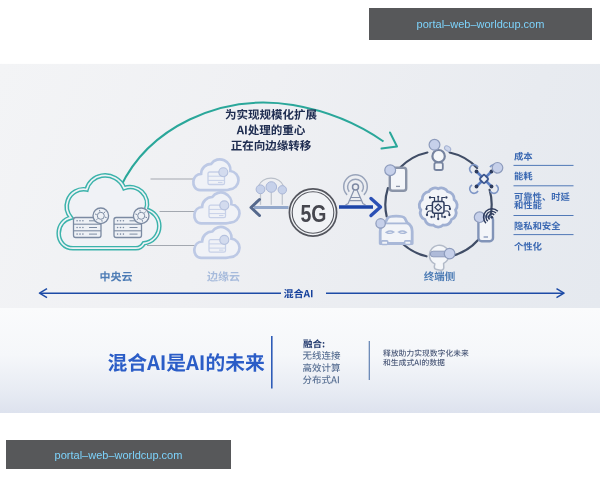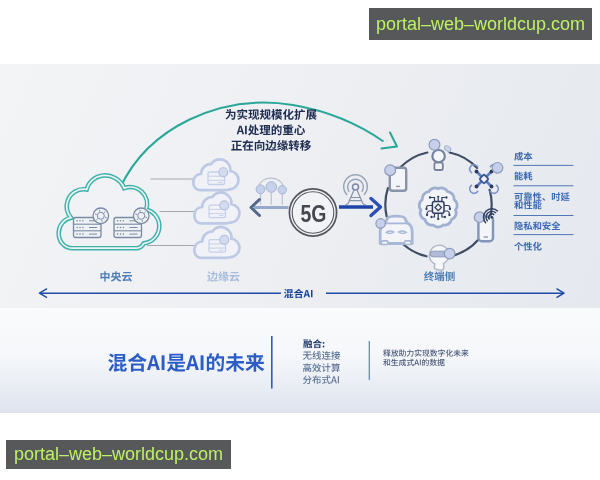--- a/index.html
+++ b/index.html
@@ -1,21 +1,21 @@
 <!DOCTYPE html>
 <html><head><meta charset="utf-8"><style>
 html,body{margin:0;padding:0}
 body{width:600px;height:480px;position:relative;background:#fff;overflow:hidden;
 font-family:"Liberation Sans",sans-serif}
 .card1{position:absolute;left:0;top:64px;width:600px;height:244px;
 background:linear-gradient(113deg,#f3f4f6 0%,#eff0f3 40%,#e8ebf0 78%,#e5e9ef 100%);
 box-shadow:0 1.5px 2.5px rgba(110,115,130,.35)}
 .card2{position:absolute;left:0;top:308px;width:600px;height:105px;
 background:linear-gradient(180deg,#fafbfc 0%,#f5f7fa 45%,#e7ebf3 80%,#dde2ee 100%)}
-.wm{position:absolute;background:#57585a;color:#bef264;font-size:18px;
+.wm{position:absolute;background:#57585a;color:#7dd3fc;font-size:11px;
 display:flex;align-items:center;justify-content:center;letter-spacing:0px;white-space:nowrap}
 .wm1{left:369px;top:8px;width:223px;height:32px}
 .wm2{left:6px;top:440px;width:225px;height:29px}
 </style></head><body>
 <div class="card1"></div>
 <div class="card2"></div>
 <svg width="600" height="480" viewBox="0 0 600 480" xmlns="http://www.w3.org/2000/svg" style="position:absolute;left:0;top:0">
     <defs>
       <path id="g0" d="M136 782C171 734 213 668 229 628L341 675C322 717 278 780 241 825ZM482 354C526 295 576 215 597 164L705 218C682 269 628 345 583 401ZM385 848V712C385 682 384 650 382 616H74V495H368C339 331 259 149 49 18C79 -1 125 -44 145 -71C382 85 465 303 493 495H785C774 209 761 85 734 57C722 44 711 41 691 41C664 41 606 41 544 46C567 11 584 -43 587 -80C647 -82 709 -83 747 -77C789 -71 818 -59 847 -22C887 28 899 173 913 559C914 575 914 616 914 616H505C506 650 507 681 507 711V848Z"></path>
       <path id="g1" d="M530 66C658 28 789 -33 866 -85L939 10C858 59 716 118 586 155ZM232 545C284 515 348 467 376 434L451 520C419 554 354 597 302 623ZM130 395C183 366 249 321 279 287L351 377C318 409 251 451 198 475ZM77 756V526H196V644H801V526H927V756H588C573 790 551 830 531 862L410 825C422 804 434 780 445 756ZM68 274V174H392C334 103 238 51 76 15C101 -11 131 -57 143 -88C364 -34 478 53 539 174H938V274H575C600 367 606 476 610 601H483C479 470 476 362 446 274Z"></path>

